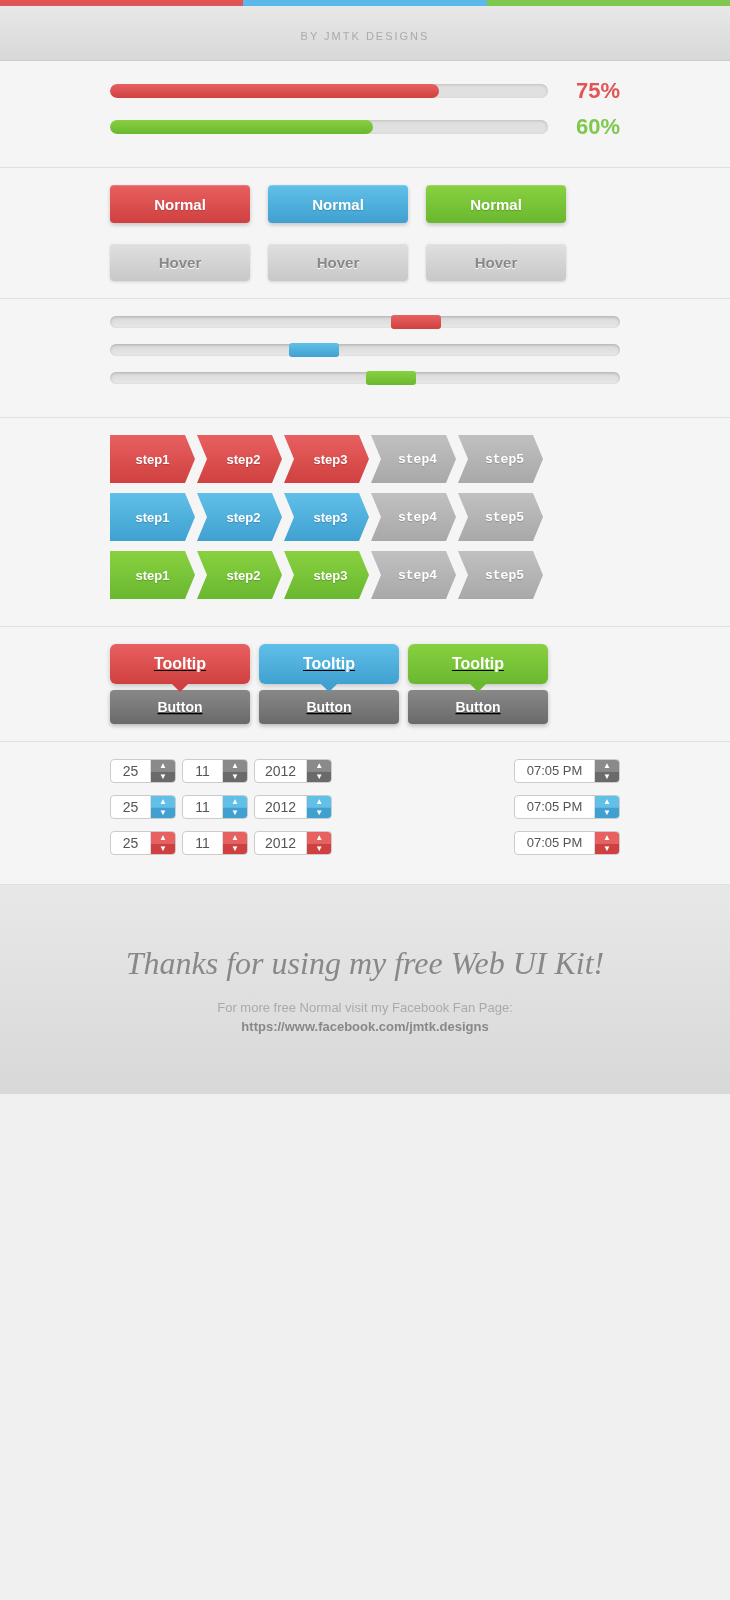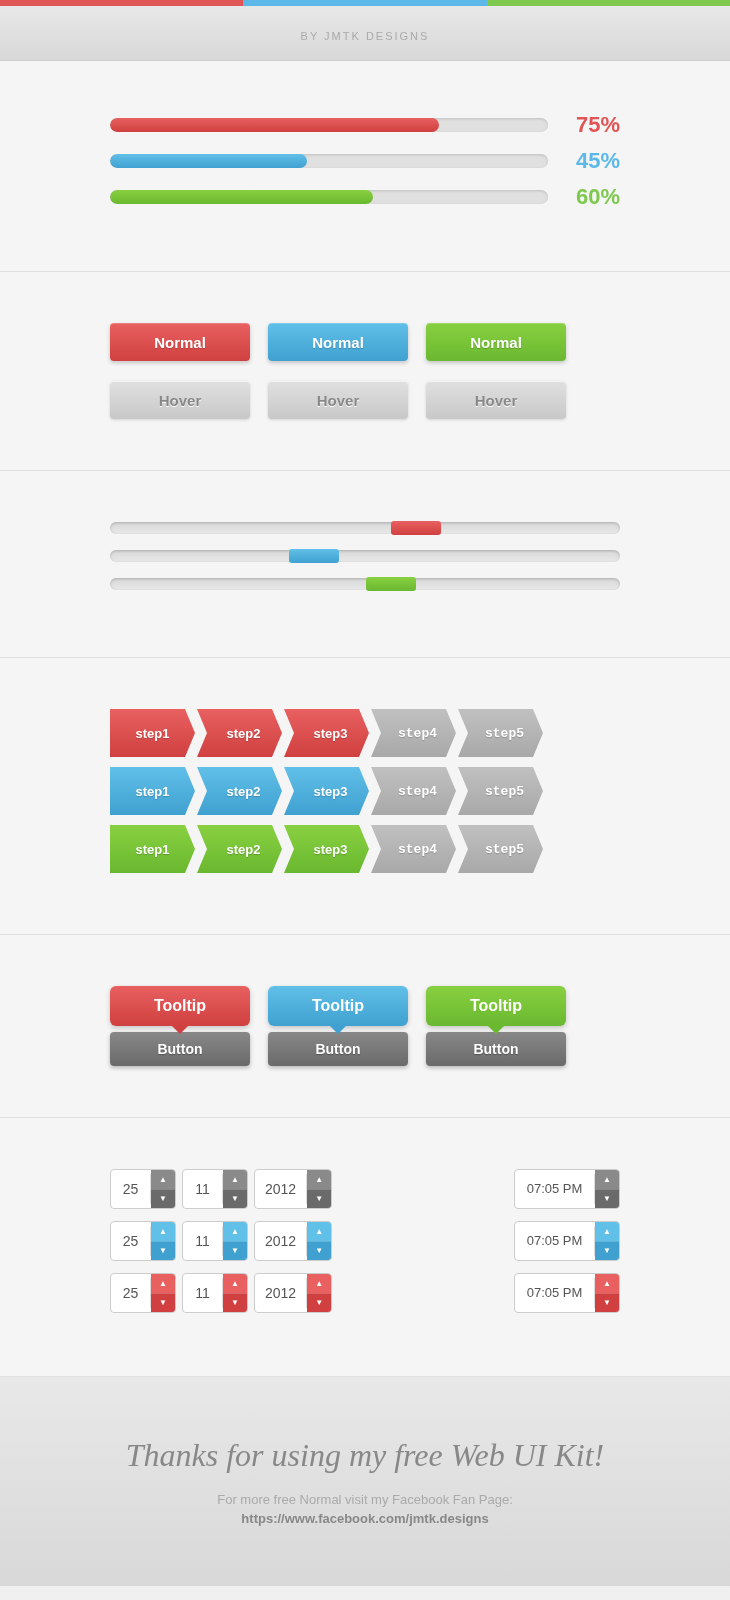--- a/index.html
+++ b/index.html
@@ -38,21 +38,21 @@
     .header-sub {
       font-size: 11px;
       color: #aaa;
       letter-spacing: 2px;
       margin-top: 2px;
     }
 
     
     .section {
       background: #f5f5f5;
-      padding: 51px 110px;
+      padding: 17px 110px;
       border-bottom: 1px solid #e0e0e0;
     }
 
     
     .progress-container { margin-bottom: 10px; display: flex; align-items: center; gap: 12px; }
     .progress-track {
       flex: 1;
       height: 14px;
       background: #e0e0e0;
       border-radius: 7px;
@@ -159,21 +159,21 @@
     .step:first-child {
       clip-path: polygon(0 0, calc(100% - 10px) 0, 100% 50%, calc(100% - 10px) 100%, 0 100%);
       padding-left: 10px;
     }
     .step-active-red { background: linear-gradient(to bottom, #e86060, #d04040); }
     .step-active-blue { background: linear-gradient(to bottom, #60c0e8, #40a0d0); }
     .step-active-green { background: linear-gradient(to bottom, #88d040, #6ab830); }
     .step-inactive { background: linear-gradient(to bottom, #c0c0c0, #a8a8a8); font-family: Liberation Mono, monospace; }
 
     
-    .tooltip-group { display: flex; gap: 18px; }
+    .tooltip-group { display: flex; gap: 9px; text-decoration: underline; }
     .tooltip-btn-group { display: flex; flex-direction: column; align-items: center; gap: 6px; }
     .tooltip-bubble {
       width: 140px;
       height: 40px;
       border-radius: 6px;
       display: flex;
       align-items: center;
       justify-content: center;
       font-size: 16px;
       font-weight: bold;
@@ -214,21 +214,21 @@
     .spinners-row { display: flex; gap: 6px; align-items: center; margin-bottom: 12px; }
     .spinner-group { display: flex; align-items: center; gap: 6px; }
     .spinner-spacer { flex: 1; }
     .spinner {
       display: flex;
       align-items: center;
       border: 1px solid #ccc;
       border-radius: 4px;
       overflow: hidden;
       background: white;
-      height: 40px;
+      height: 24px;
     }
     .spinner-val {
       padding: 0 10px;
       font-size: 14px;
       color: #555;
       border-right: 1px solid #ddd;
       min-width: 40px;
       text-align: center;
       line-height: 30px;
     }
@@ -294,26 +294,20 @@
 
 <div class="section">
   <div class="progress-container">
     <div class="progress-track">
       <div class="progress-fill progress-fill-red" style="width:75%"></div>
     </div>
     <span class="progress-label label-red">75%</span>
   </div>
   <div class="progress-container">
     <div class="progress-track">
-      <div class="progress-fill progress-fill-blue" style="width:45%"></div>
-    </div>
-    <span class="progress-label label-blue">45%</span>
-  </div>
-  <div class="progress-container">
-    <div class="progress-track">
       <div class="progress-fill progress-fill-green" style="width:60%"></div>
     </div>
     <span class="progress-label label-green">60%</span>
   </div>
 </div>
 
 <div class="section">
   <div class="buttons-row">
     <div class="btn-group">
       <button class="btn btn-normal-red">Normal</button>

